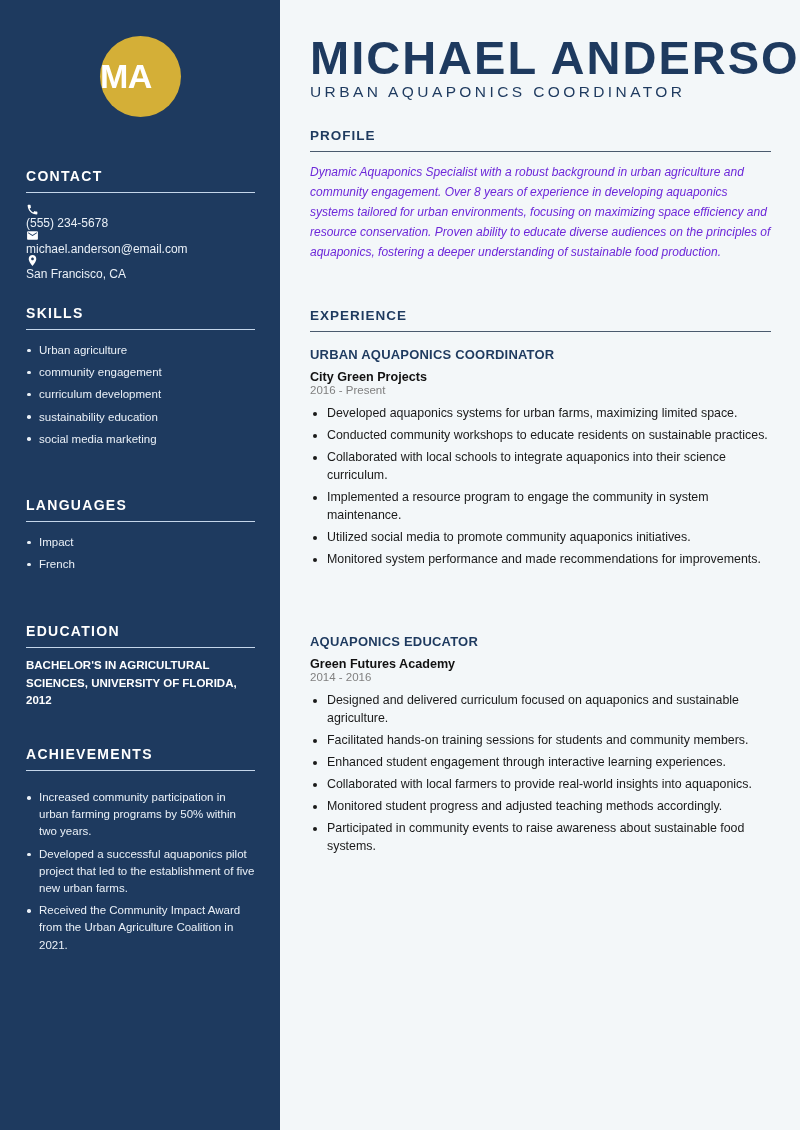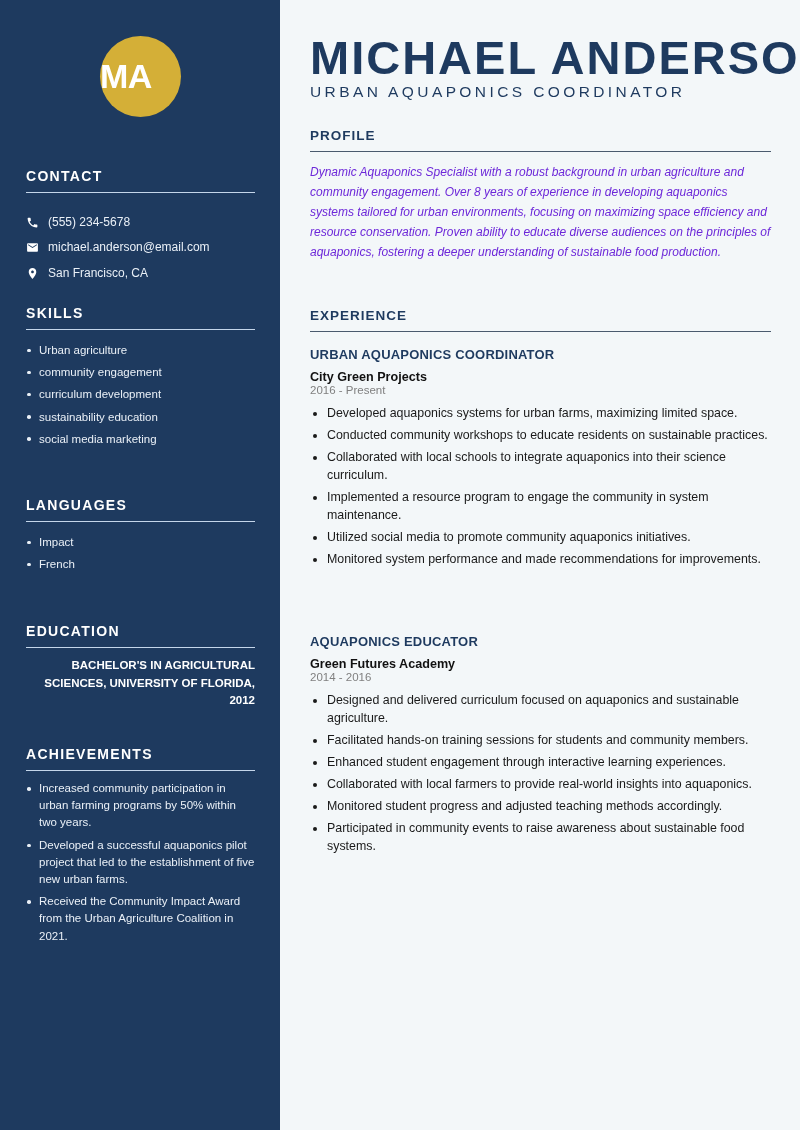--- a/index.html
+++ b/index.html
@@ -28,40 +28,40 @@
     }
     .side-section { position: absolute; left: 26px; width: 229px; }
     .side-title {
       font-size: 14px; font-weight: bold; letter-spacing: 1.3px;
       color: #ffffff;
       padding-bottom: 8px;
       border-bottom: 1.5px solid #c5d6ea;
     }
     .contact-list { margin-top: 10px; }
     .contact-item {
-      display: flex; align-items: flex-end;
+      display: flex; align-items: flex-start;
       height: 25.5px;
-      font-size: 12px; color: #eaf0f7;
+      font-size: 12px; color: #eaf0f7; flex-direction: column;
     }
     .contact-item svg { width: 13px; height: 13px; margin-right: 9px; flex: 0 0 13px; }
     .side-list { list-style: none; margin-top: 9px; }
     .side-list li {
       font-size: 11.5px; color: #eaf0f7;
       position: relative; padding-left: 13px;
       line-height: 22.2px;
     }
     .side-list li::before {
       content: ""; position: absolute; left: 1px; top: 9.5px;
       width: 3.5px; height: 3.5px; border-radius: 50%; background: #eaf0f7;
     }
     .ach-list li { line-height: 17.2px; margin-bottom: 5px; }
     .ach-list li::before { top: 7px; }
     .edu-text {
       margin-top: 9px;
-      font-size: 11.5px; font-weight: bold; line-height: 17.5px; color: #ffffff; text-align: right;
+      font-size: 11.5px; font-weight: bold; line-height: 17.5px; color: #ffffff;
     }
 
     .main { position: absolute; left: 310px; top: 0; width: 461px; }
     .name {
       position: absolute; top: 30px; left: 0;
       font-size: 47px; font-weight: bold; letter-spacing: 2px;
       color: #1e3a5f; white-space: nowrap;
     }
     .job-title {
       position: absolute; top: 83px; left: 0;
@@ -145,21 +145,21 @@
     </ul>
   </section>
 
   <section class="side-section" style="top:623px;">
     <h2 class="side-title">EDUCATION</h2>
     <p class="edu-text">BACHELOR'S IN AGRICULTURAL SCIENCES, UNIVERSITY OF FLORIDA, 2012</p>
   </section>
 
   <section class="side-section" style="top:746px;">
     <h2 class="side-title">ACHIEVEMENTS</h2>
-    <ul class="side-list ach-list" style="margin-top:9px;">
+    <ul class="side-list ach-list" style="margin-top:18px;">
       <li>Increased community participation in urban farming programs by 50% within two years.</li>
       <li>Developed a successful aquaponics pilot project that led to the establishment of five new urban farms.</li>
       <li>Received the Community Impact Award from the Urban Agriculture Coalition in 2021.</li>
     </ul>
   </section>
 </aside>
 
 <main class="main">
   <h1 class="name">MICHAEL ANDERSON</h1>
   <div class="job-title">URBAN AQUAPONICS COORDINATOR</div>

